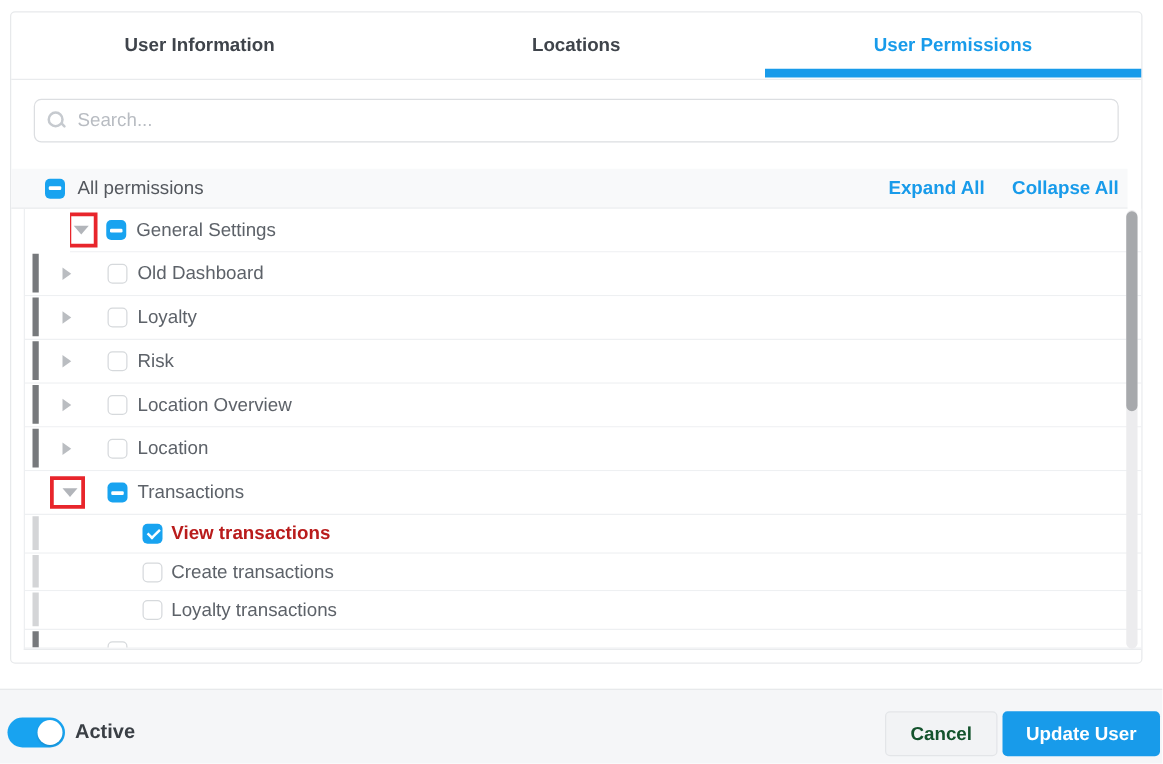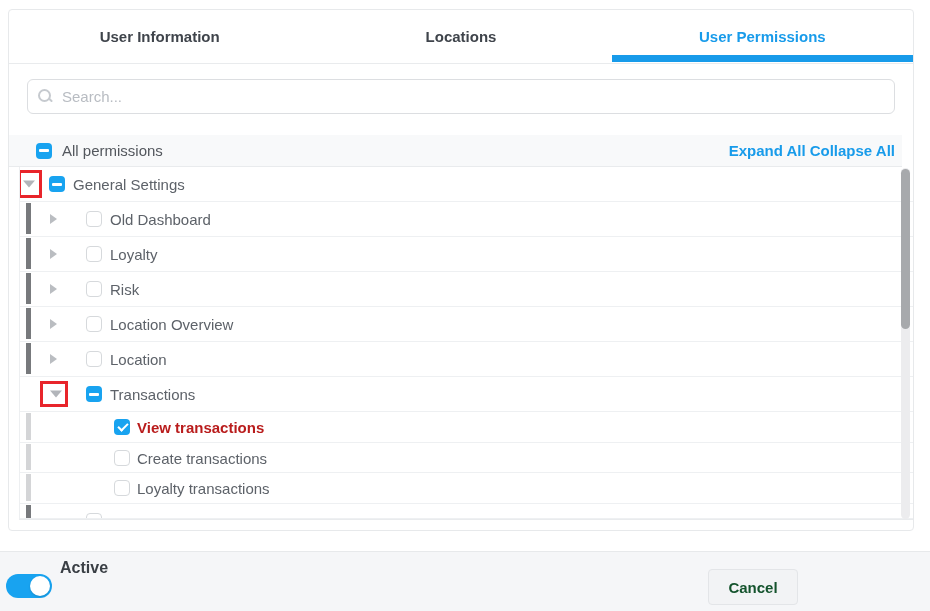--- a/index.html
+++ b/index.html
@@ -40,21 +40,21 @@
     content:"";position:absolute;left:11px;top:11px;width:5px;height:2px;
     background:#c6cacf;transform:rotate(45deg);border-radius:1px;
   }
   
   .tree-header{
     margin-top:21px;height:32px;background:#f8f9fa;border-bottom:1px solid #e9ebed;
     display:flex;align-items:center;box-sizing:border-box;
     padding:0 7px 0 27px;margin-right:11px;
   }
   .tree-header-label{font-size:15px;color:#53575d;margin-left:10px;flex:1;}
-  .tree-links{display:flex;gap:4px;}
+  .tree-links{display:flex;gap:22px;}
   .tree-link{font-size:15px;font-weight:bold;color:#189bea;cursor:pointer;}
   
   .cb{
     width:16px;height:16px;border-radius:4px;box-sizing:border-box;position:relative;
     flex:none;
   }
   .cb.unchecked{background:#fff;border:1px solid #d6d9dc;}
   .cb.indeterminate{background:#18a3f0;}
   .cb.indeterminate::after{
     content:"";position:absolute;left:3px;top:6.5px;width:10px;height:3px;
@@ -101,21 +101,21 @@
   }
   .toggle{
     position:absolute;left:6px;top:22px;width:46px;height:24px;border-radius:12px;
     background:#18a3f0;cursor:pointer;
   }
   .toggle-knob{
     position:absolute;right:2px;top:2px;width:20px;height:20px;border-radius:50%;
     background:#fff;box-shadow:0 1px 2px rgba(0,0,0,0.15);
   }
   .toggle-label{
-    position:absolute;left:60px;top:7px;font-size:16px;font-weight:bold;color:#3a3f45;
+    position:absolute;left:60px;top:25px;font-size:16px;font-weight:bold;color:#3a3f45;
   }
   .btn{
     position:absolute;top:17px;height:36px;border-radius:4px;font-size:15px;font-weight:bold;
     display:flex;align-items:center;justify-content:center;cursor:pointer;box-sizing:border-box;
     font-family:"Liberation Sans", sans-serif;
   }
   .btn-cancel{left:708px;width:90px;background:#f2f3f5;border:1px solid #e3e5e8;color:#14532d;}
   .btn-submit{left:802px;width:126px;background:#189bea;color:#fff;}
 </style>
 </head>
@@ -144,21 +144,21 @@
   <div class="tree-header">
     <span class="cb indeterminate"></span>
     <span class="tree-header-label">All permissions</span>
     <span class="tree-links">
       <span class="tree-link">Expand All</span>
       <span class="tree-link">Collapse All</span>
     </span>
   </div>
 
   <div class="rows" id="rows">
-    <div class="row" style="height: 35px;">
+    <div class="row" style="height: 35px; margin-left: 36px;">
         <span class="arrow down" style="left: 3px;"></span>
         <span class="redbox" style="left: -2px; top: 3px; width: 24px; height: 28px;"></span>
         <span class="cb indeterminate" style="left: 29px;"></span>
         <span class="row-label" style="left: 53px;">General Settings</span>
       </div>
       <div class="row" style="height: 35px;">
         <span class="guide dark"></span>
         <span class="arrow right" style="left: 30px;"></span>
         <span class="cb unchecked" style="left: 66px;"></span>
         <span class="row-label" style="left: 90px;">Old Dashboard</span>
@@ -218,13 +218,14 @@
   </div>
 
 </div>
 
 <div class="footer">
   <div class="toggle">
     <div class="toggle-knob"></div>
   </div>
   <div class="toggle-label">Active</div>
   <div class="btn btn-cancel">Cancel</div>
+  <div class="btn btn-submit">Update User</div>
 </div>
 
 </body></html>

